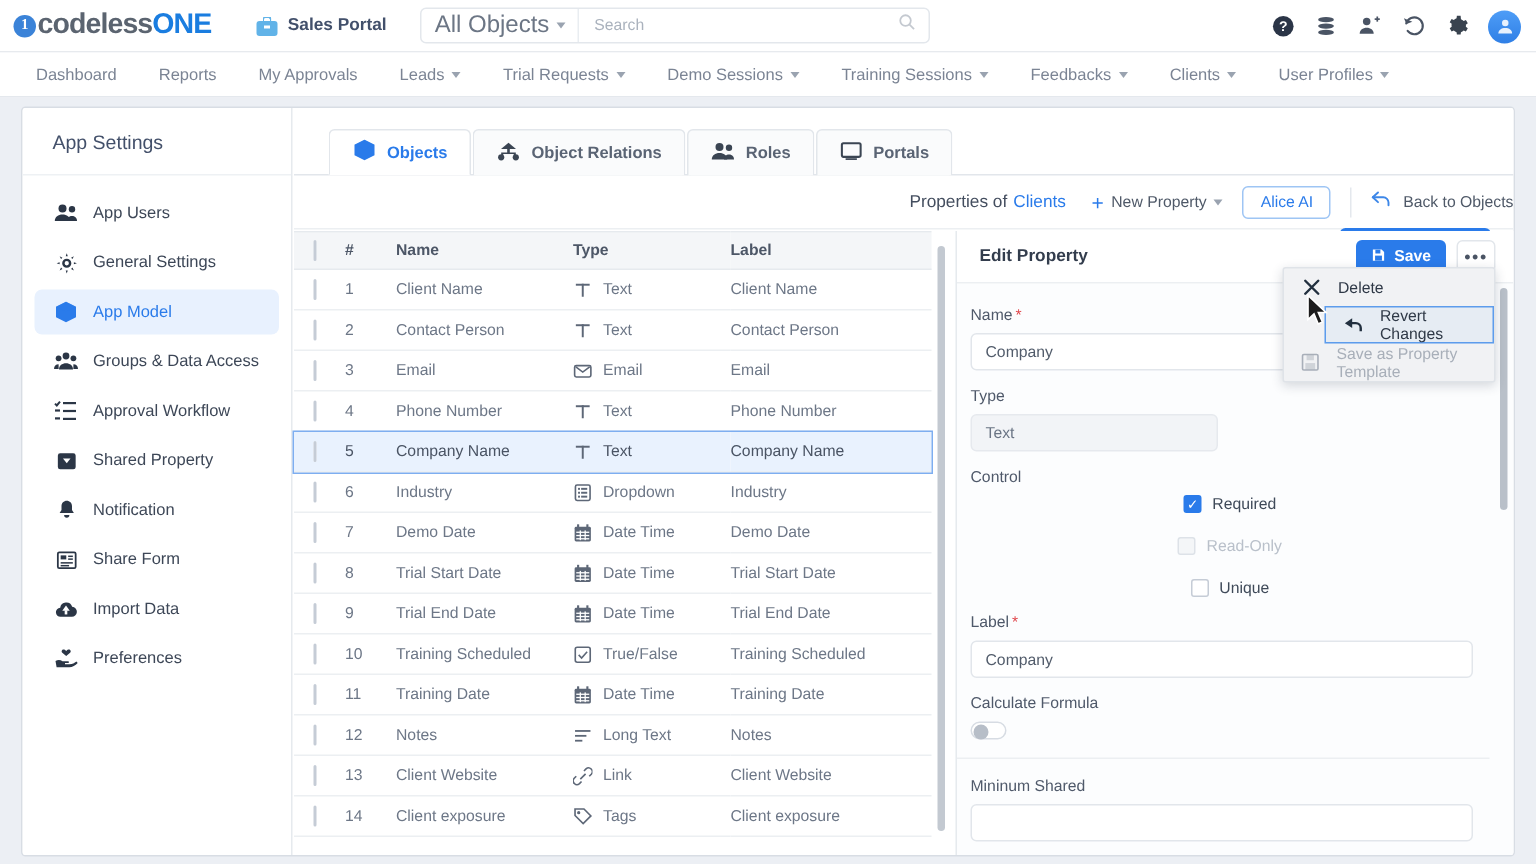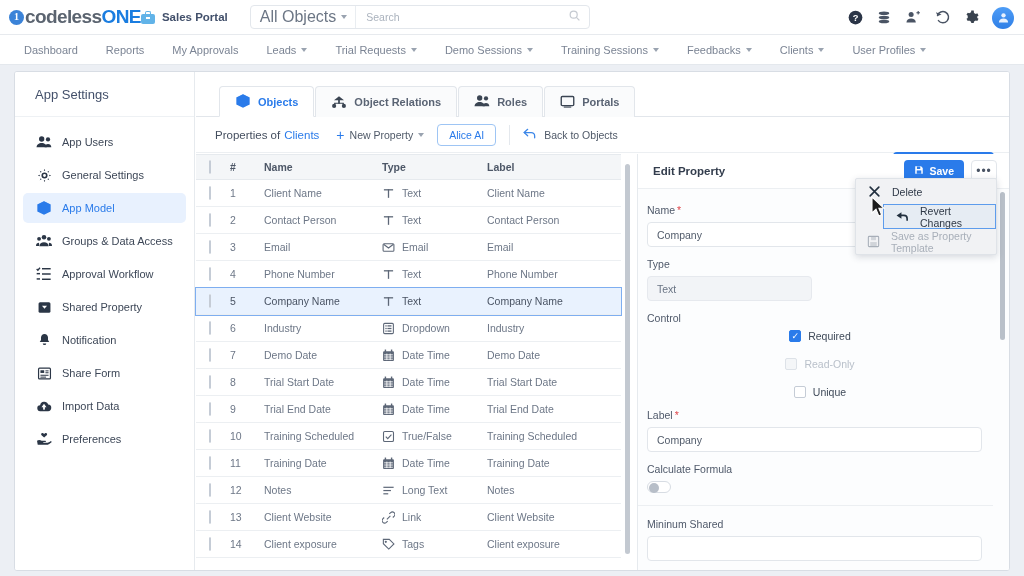--- a/index.html
+++ b/index.html
@@ -23,21 +23,21 @@
   .logo-mark {
     width:15px; height:15px; border-radius:50%;
     background:#3b83d8; display:flex; align-items:center; justify-content:center;
     margin-right:1px;
   }
   .logo-mark span { color:#fff; font-size:10px; font-weight:bold; line-height:1; font-family:"Liberation Serif", serif;}
   .logo-text { font-size:19px; font-weight:bold; letter-spacing:-0.6px; }
   .logo-text .a { color:#5b6470; }
   .logo-text .b { color:#1a7de0; }
 
-  .portal { display:flex; align-items:center; gap:7px;text-align:center; }
+  .portal { display:flex; align-items:center; margin-left:30px; gap:7px;text-align:center; }
   .portal-label { font-size:11.5px; color:#42506b; font-weight:bold; }
   .briefcase { width:14px; height:13px; position:relative; }
   .briefcase .body { position:absolute; left:0; top:3px; width:14px; height:10px; background:#61b3e8; border-radius:2px; }
   .briefcase .handle { position:absolute; left:4px; top:0px; width:6px; height:4px; border:1.6px solid #61b3e8; border-bottom:none; border-radius:2px 2px 0 0; }
   .briefcase .slot { position:absolute; left:5px; top:6px; width:4px; height:2px; background:#fff; }
 
   .searchwrap {
     margin-left:22px; width:340px; height:24px; display:flex; align-items:center;
     border:1px solid #e3e7ec; border-radius:4px; background:#fff;
   }
@@ -108,20 +108,21 @@
   .info-ico { width:15px; height:15px; }
   .btn-update {
     display:flex; align-items:center; gap:12px; height:25px; padding:0 11px;
     background:#2a7bea; color:#fff; font-size:11px; font-weight:bold; border-radius:4px; cursor:pointer;
   }
   .btn-update .caret-w { width:0; height:0; border-left:3.5px solid transparent; border-right:3.5px solid transparent; border-top:4px solid #fff; }
 
   .props-row {
     display:flex; align-items:center; height:36px; padding-left:19px; gap:0;
     border-bottom:1px solid #eceff2;
+    justify-content:flex-end;
   }
   .props-of { font-size:11.5px; color:#444e5f; }
   .props-obj { font-size:11.5px; color:#2a7bea; margin-left:4px; cursor:pointer; }
   .newprop { display:flex; align-items:center; gap:5px; margin-left:17px; font-size:10.5px; color:#4f5968; cursor:pointer; }
   .newprop .plus { color:#2a7bea; font-size:14px; line-height:1; }
   .alice {
     margin-left:13px; height:22px; display:flex; align-items:center; padding:0 11px;
     border:1px solid #9ec5f4; border-radius:4px; font-size:10.5px; color:#2a7bea; cursor:pointer;
   }
   .vdiv { width:1px; height:20px; background:#e4e8ed; margin-left:13px; }

